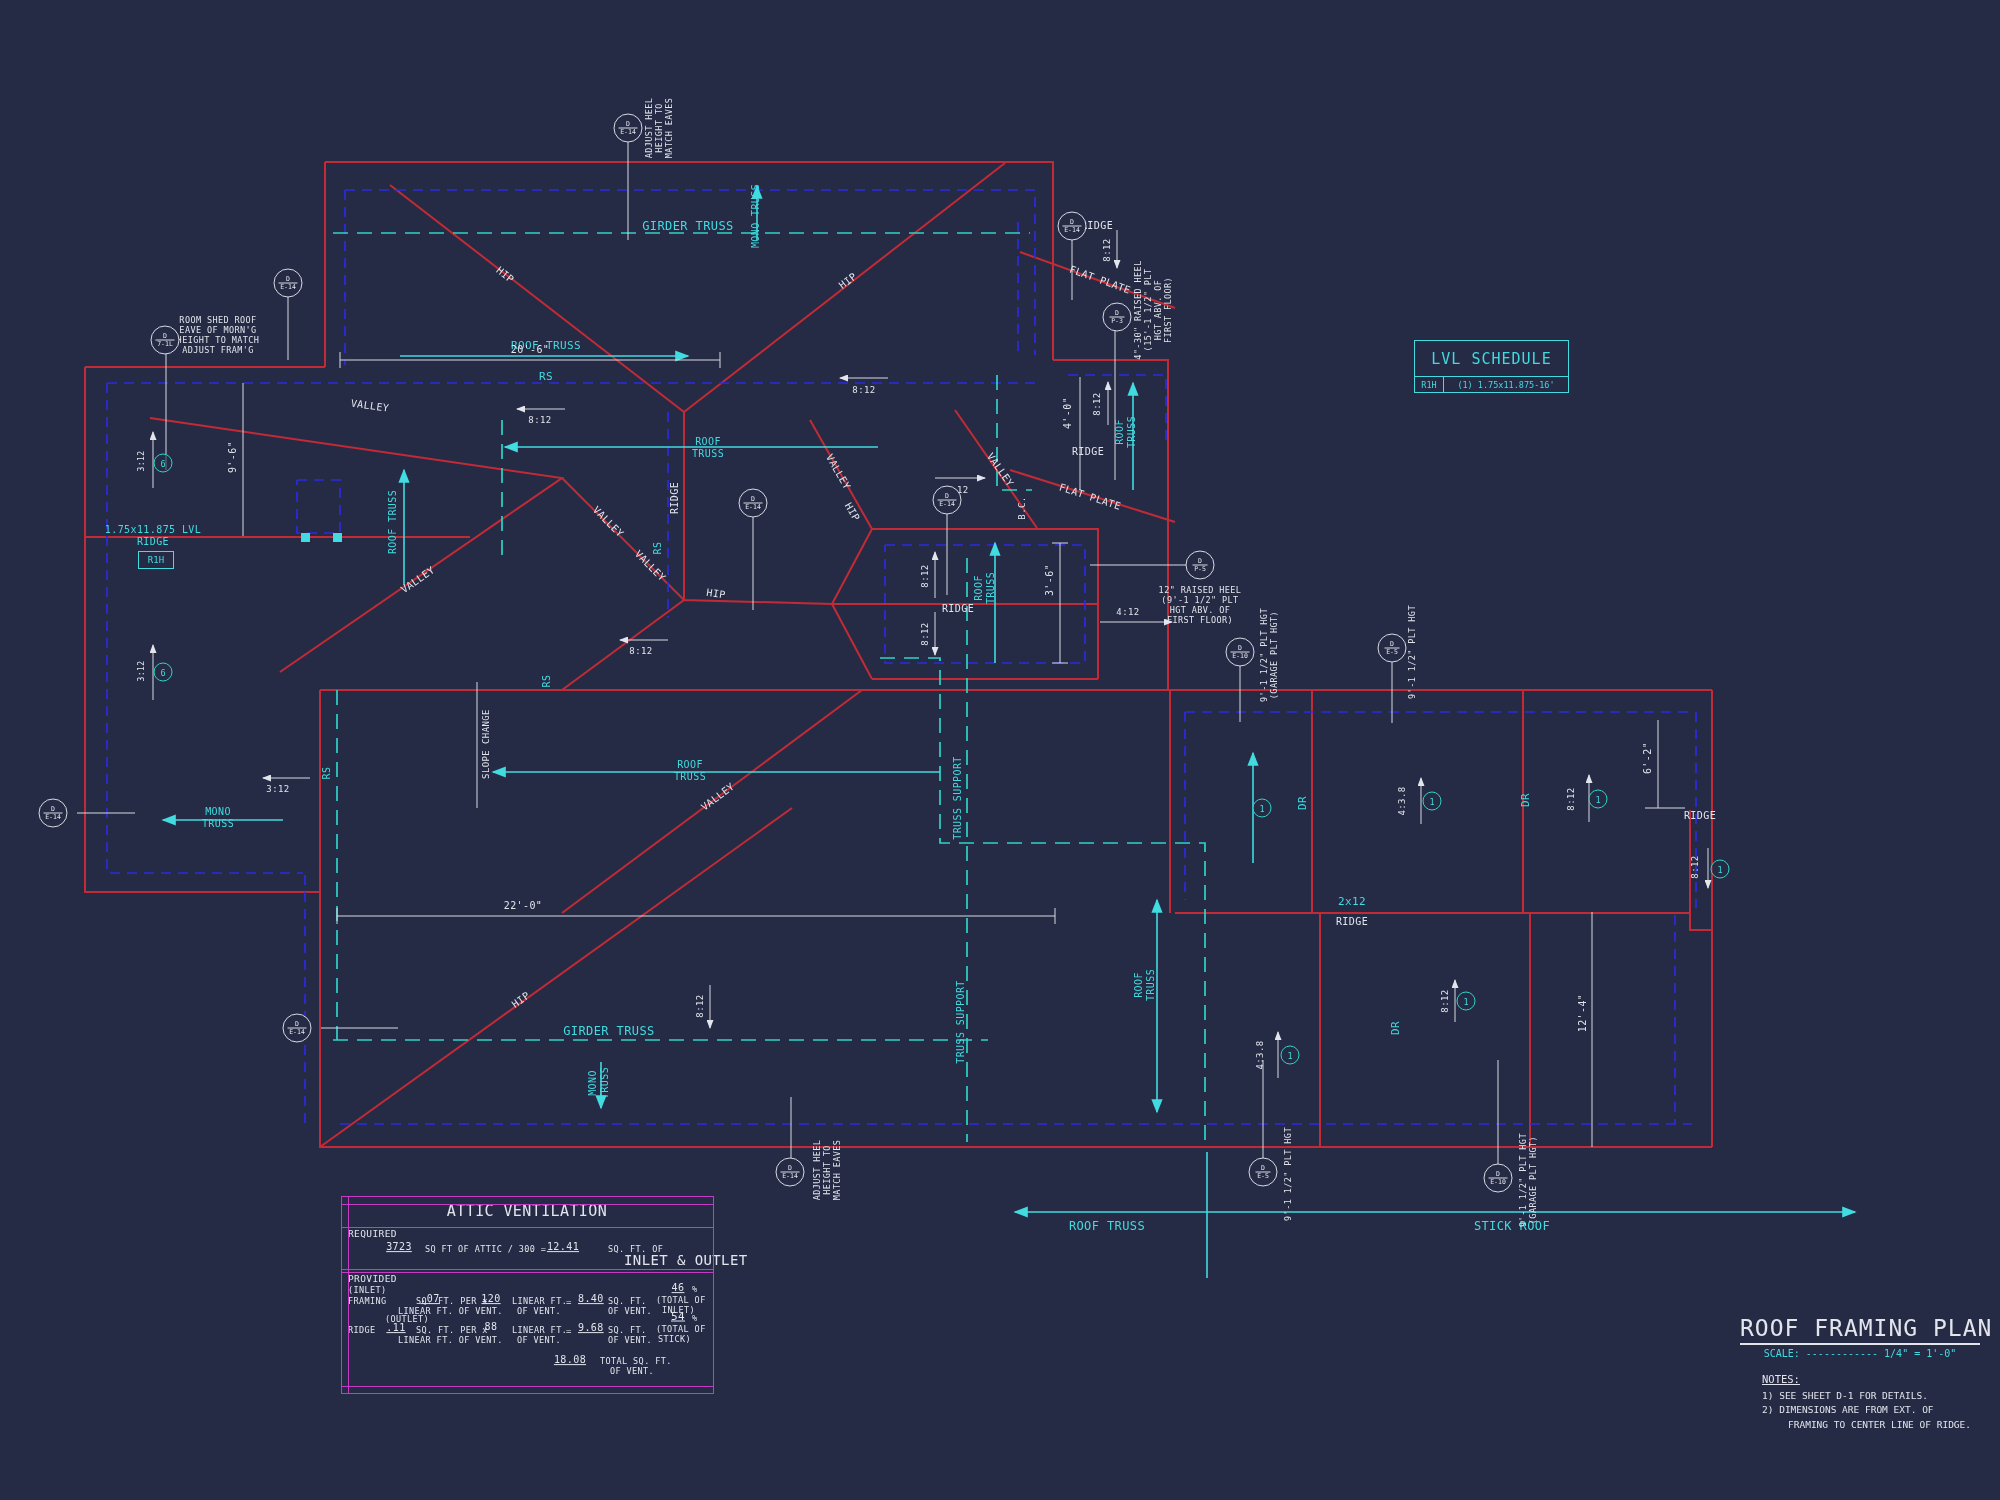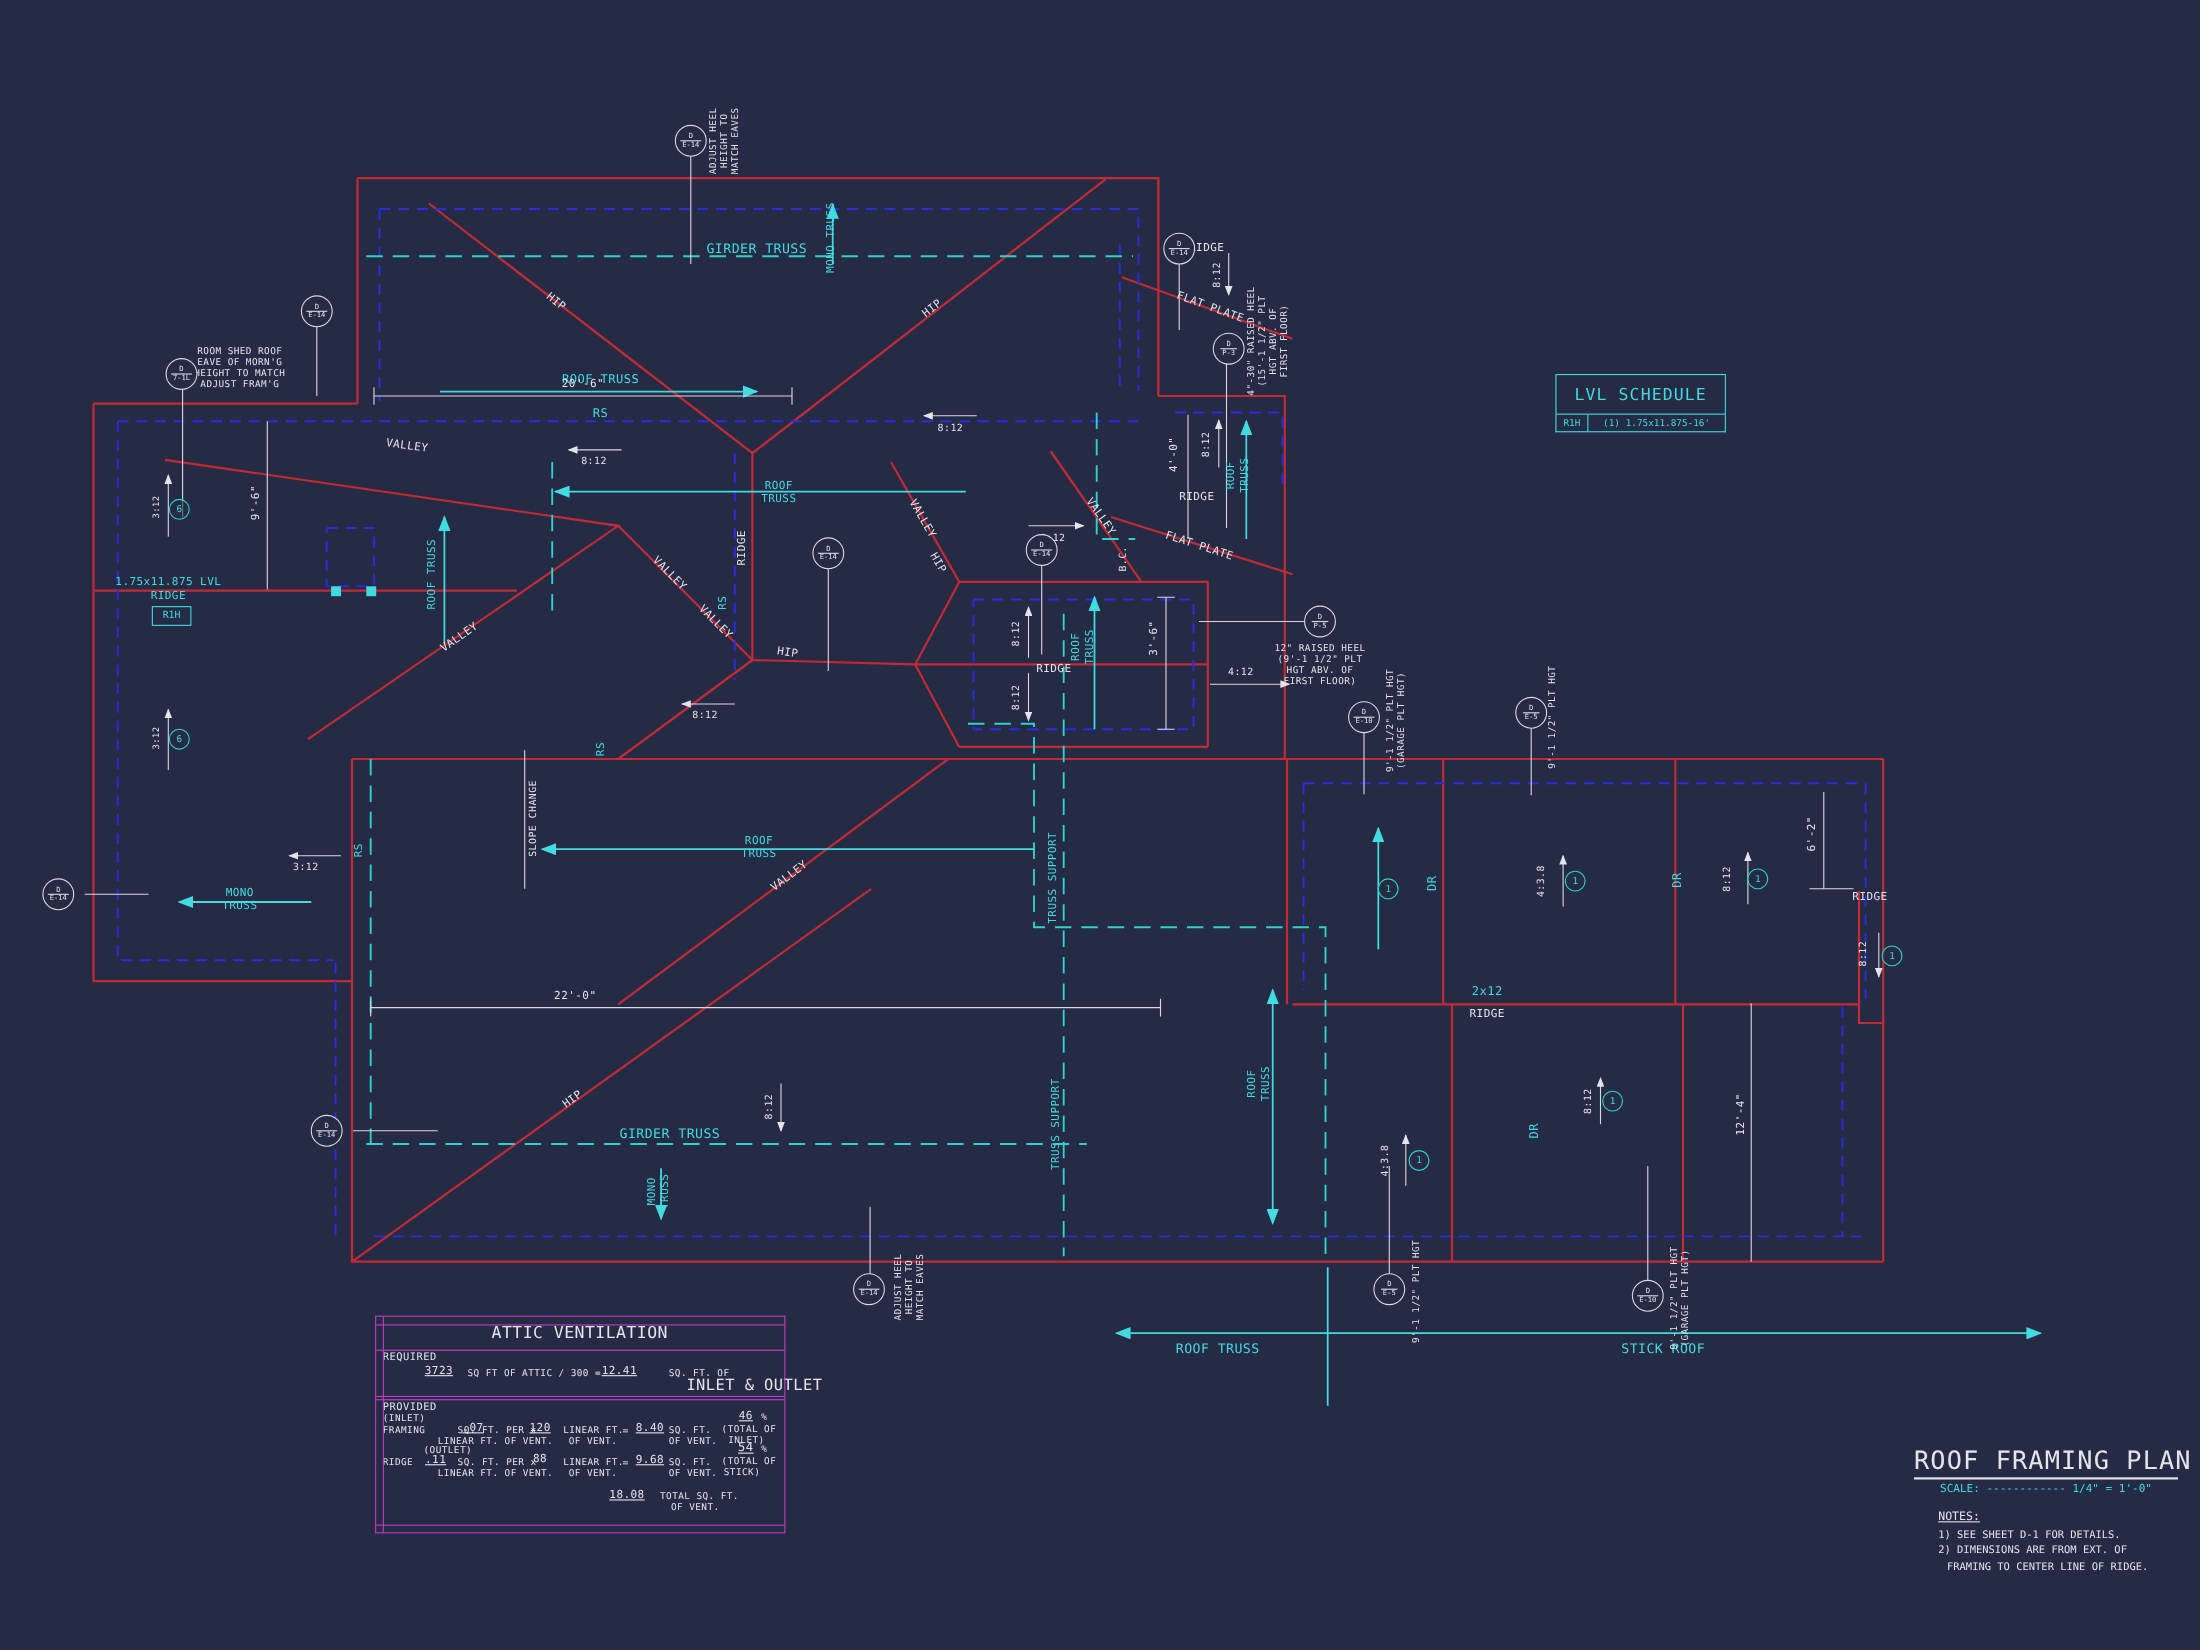--- a/index.html
+++ b/index.html
@@ -34,21 +34,21 @@
   #attic-table{position:absolute;left:341px;top:1196px;width:371px;height:196px;border:1.6px solid #c63ac6;}
   .at-h{position:absolute;left:0;width:100%;height:0;border-top:1.3px solid #c63ac6;}
   .at-v{position:absolute;top:0;height:100%;width:0;border-left:1.3px solid #c63ac6;}
   
   #title-block{position:absolute;left:1740px;top:1315px;width:240px;color:#e2e5ec;}
   .tb-title{font-size:23px;letter-spacing:1px;text-align:center;border-bottom:2px solid #e2e5ec;
       padding-bottom:2px;white-space:nowrap;}
   .tb-scale{color:#41dbe0;font-size:10px;text-align:center;margin-top:3px;}
   .tb-notes-h{font-size:10.5px;text-decoration:underline;margin:14px 0 4px 22px;}
   .tb-note{font-size:9.5px;margin-left:22px;line-height:1.5;}
-  .tb-note.ind{margin-left:30px;}
+  .tb-note.ind{margin-left:48px;}
 </style>
 </head>
 <body>
 
 <div id="stage">
 
   <svg id="plan-svg" width="2000" height="1500" viewBox="0 0 2000 1500">
     <defs>
       <marker id="aw" markerWidth="9" markerHeight="7" refX="8" refY="3.5" orient="auto-start-reverse">
         <path d="M0 0 L9 3.5 L0 7 z" fill="#e2e5ec"></path>

